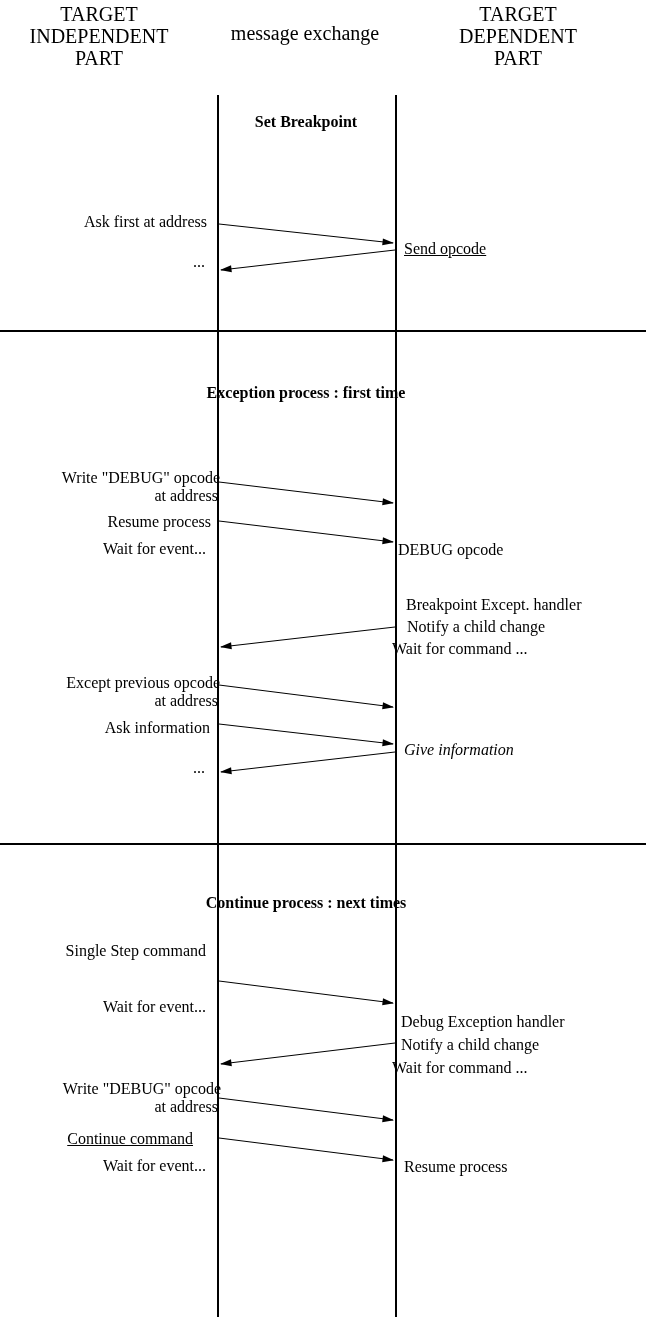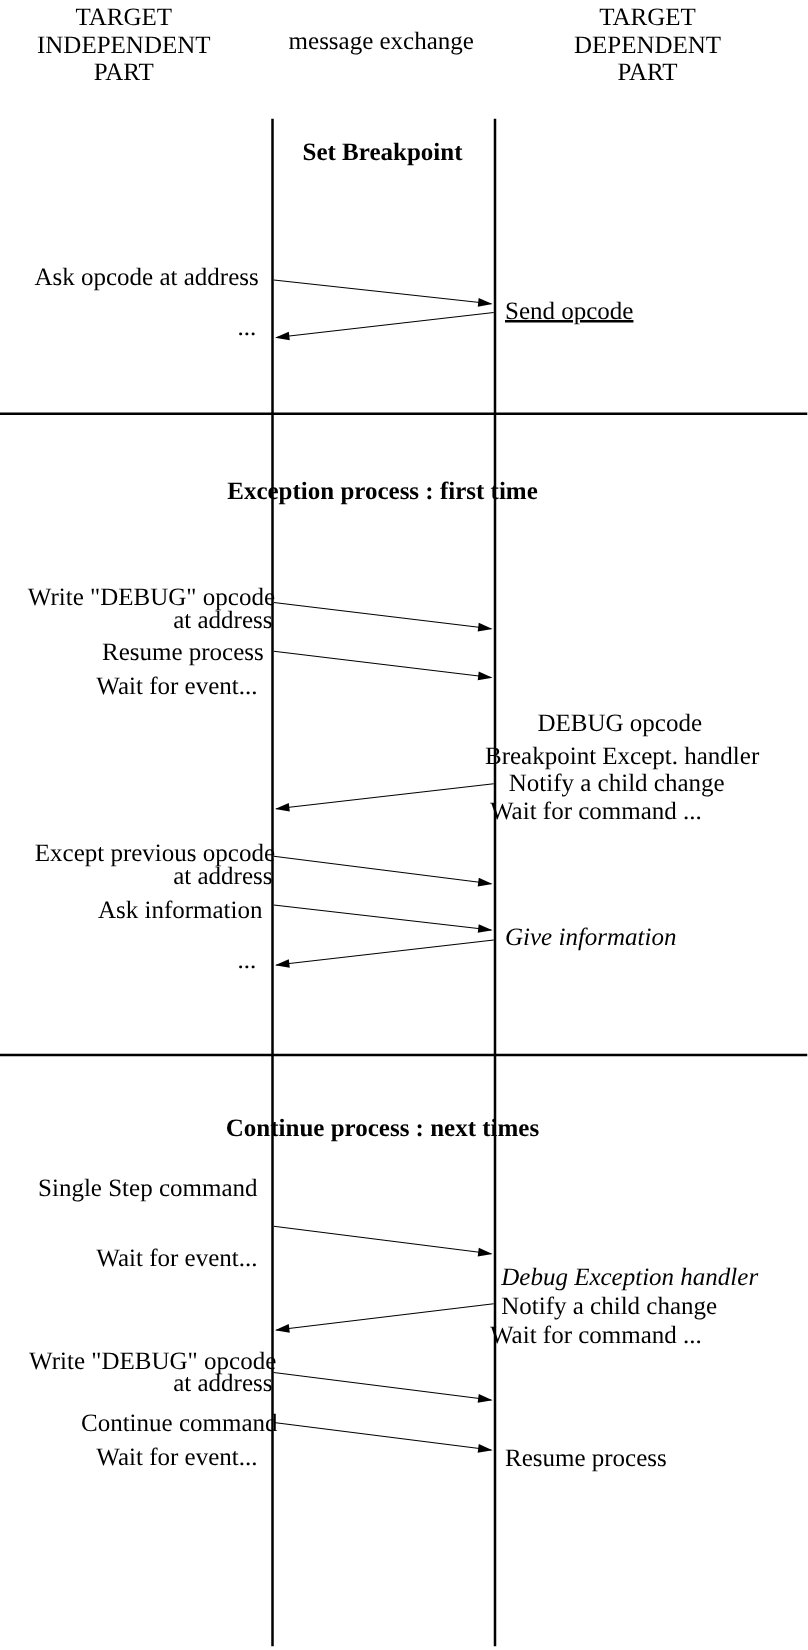--- a/index.html
+++ b/index.html
@@ -35,21 +35,21 @@
     position: absolute;
     left: 0; width: 646px; height: 2px;
     background: #000000;
   }
   #arrows-layer {
     position: absolute;
     left: 0; top: 0;
   }
   .lbl {
     position: absolute;
-    font-size: 20px;
+    font-size: 16px;
     line-height: 20px;
     white-space: pre;
   }
   .lbl.bold { font-weight: bold; }
   .lbl.center { transform: translateX(-50%); }
 </style>
 </head>
 <body>
 
 <div class="canvas">
@@ -92,43 +92,43 @@
       <line x1="219" y1="724" x2="393" y2="744" stroke="#000000" stroke-width="1" marker-end="url(#ah)"></line>
       <line x1="395" y1="752" x2="221" y2="772" stroke="#000000" stroke-width="1" marker-end="url(#ah)"></line>
       <line x1="219" y1="981" x2="393" y2="1003" stroke="#000000" stroke-width="1" marker-end="url(#ah)"></line>
       <line x1="395" y1="1043" x2="221" y2="1064" stroke="#000000" stroke-width="1" marker-end="url(#ah)"></line>
       <line x1="219" y1="1098" x2="393" y2="1120" stroke="#000000" stroke-width="1" marker-end="url(#ah)"></line>
       <line x1="219" y1="1138" x2="393" y2="1160" stroke="#000000" stroke-width="1" marker-end="url(#ah)"></line>
     </svg>
 
   <div id="labels-layer">
       <div class="lbl bold center" style="top: 112px; left: 306px;">Set Breakpoint</div>
-      <div class="lbl" style="top: 212px; right: 439px;">Ask opcode at address</div>
+      <div class="lbl" style="top: 212px; right: 439px;">Ask first at address</div>
       <div class="lbl" style="top: 239px; left: 404px; text-decoration: underline;">Send opcode</div>
       <div class="lbl" style="top: 252px; right: 441px;">...</div>
       <div class="lbl bold center" style="top: 383px; left: 306px;">Exception process : first time</div>
       <div class="lbl" style="top: 468px; right: 426px;">Write "DEBUG" opcode</div>
       <div class="lbl" style="top: 486px; right: 428px;">at address</div>
       <div class="lbl" style="top: 512px; right: 435px;">Resume process</div>
       <div class="lbl" style="top: 539px; right: 440px;">Wait for event...</div>
-      <div class="lbl" style="top: 569px; left: 398px; padding-left: 32px;">DEBUG opcode</div>
-      <div class="lbl" style="top: 595px; left: 388px;">Breakpoint Except. handler</div>
+      <div class="lbl" style="top: 540px; left: 398px;">DEBUG opcode</div>
+      <div class="lbl" style="top: 595px; left: 406px;">Breakpoint Except. handler</div>
       <div class="lbl" style="top: 617px; left: 407px;">Notify a child change</div>
       <div class="lbl" style="top: 639px; left: 392px;">Wait for command ...</div>
       <div class="lbl" style="top: 673px; right: 426px;">Except previous opcode</div>
       <div class="lbl" style="top: 691px; right: 428px;">at address</div>
       <div class="lbl" style="top: 718px; right: 436px;">Ask information</div>
       <div class="lbl" style="top: 740px; left: 404px; font-style: italic;">Give information</div>
       <div class="lbl" style="top: 758px; right: 441px;">...</div>
       <div class="lbl bold center" style="top: 893px; left: 306px; text-align: right;">Continue process : next times</div>
       <div class="lbl" style="top: 941px; right: 440px;">Single Step command</div>
       <div class="lbl" style="top: 997px; right: 440px;">Wait for event...</div>
-      <div class="lbl" style="top: 1012px; left: 401px; font-style: italic;">Debug Exception handler</div>
+      <div class="lbl" style="top: 1012px; left: 401px;">Debug Exception handler</div>
       <div class="lbl" style="top: 1035px; left: 401px;">Notify a child change</div>
       <div class="lbl" style="top: 1058px; left: 392px;">Wait for command ...</div>
       <div class="lbl" style="top: 1079px; right: 425px;">Write "DEBUG" opcode</div>
       <div class="lbl" style="top: 1097px; right: 428px;">at address</div>
-      <div class="lbl" style="top: 1129px; right: 424px;">Continue command</div>
+      <div class="lbl" style="top: 1129px; right: 453px; text-decoration: underline;">Continue command</div>
       <div class="lbl" style="top: 1156px; right: 440px;">Wait for event...</div>
       <div class="lbl" style="top: 1157px; left: 404px;">Resume process</div>
     </div>
 
 </div>
 
 </body></html>

